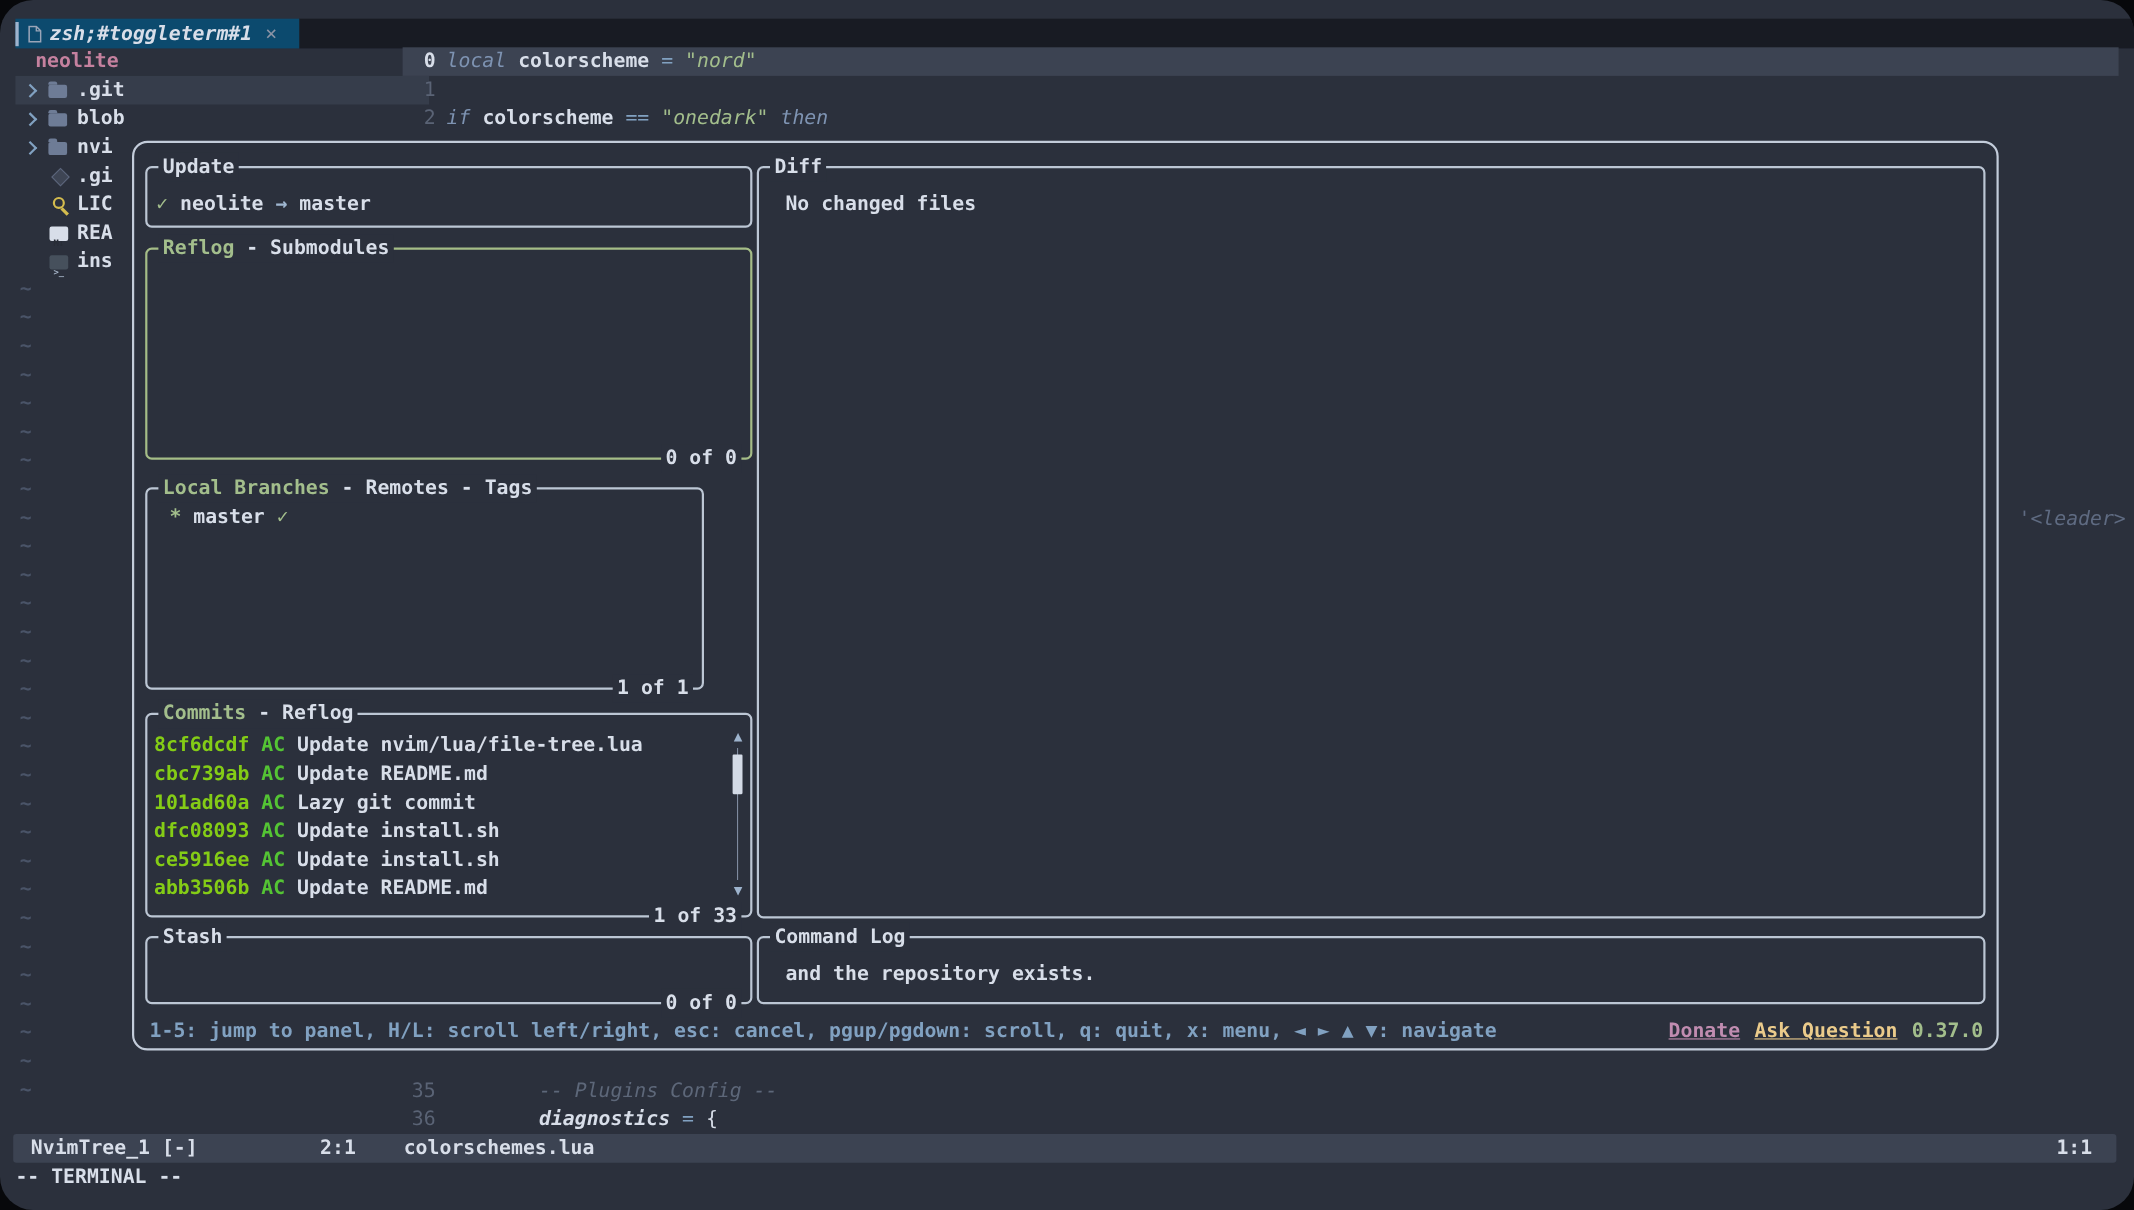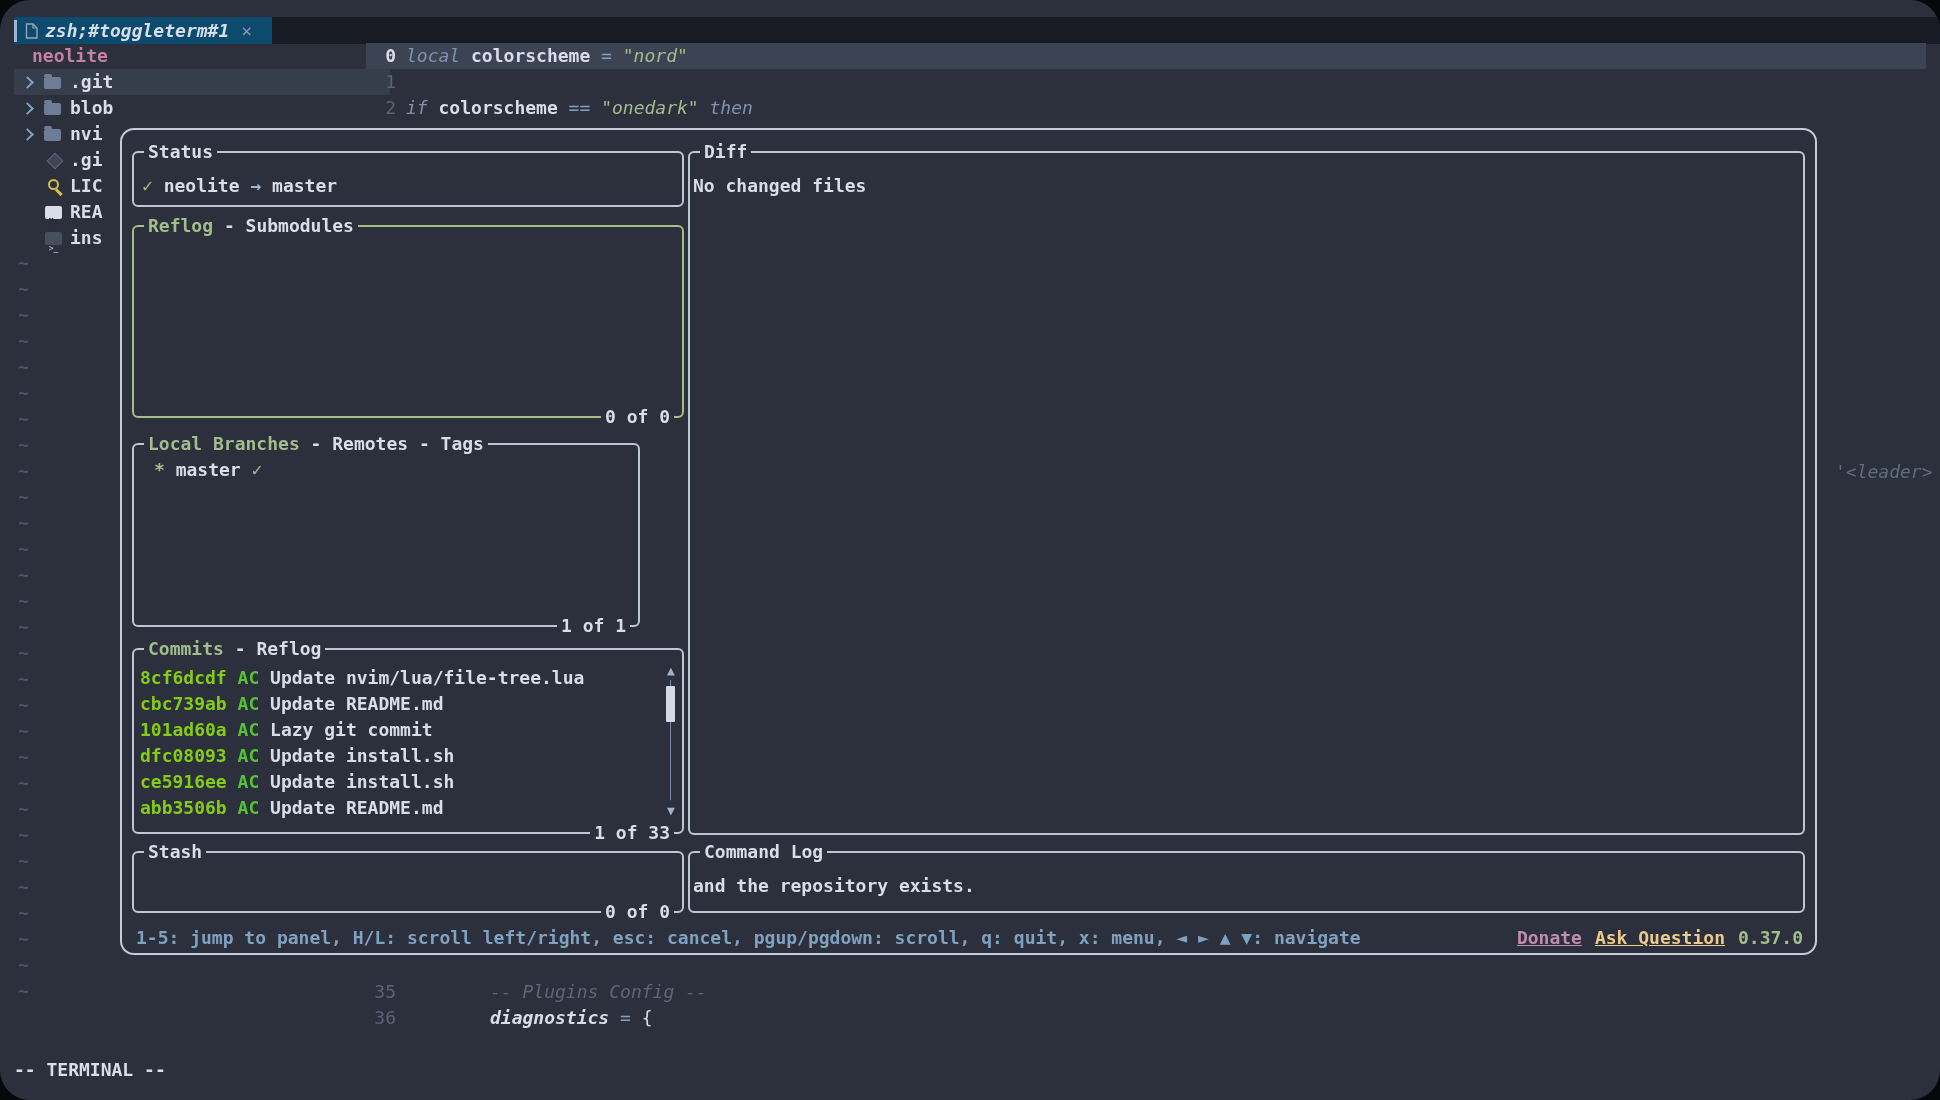--- a/index.html
+++ b/index.html
@@ -73,21 +73,21 @@
   #p-branches{left:10px;top:313px;width:508px;height:184px;}
   #p-branches .pcontent{padding:12px 0 0 20px;}
   #p-commits{left:10px;top:518px;width:552px;height:186px;}
   #commit-rows{padding:15px 0 0 6px;}
   .commit-row{height:26px;white-space:pre;font-weight:700;}
   .c-hash{color:#84cc16;}
   .c-author{color:#54c434;}
   .c-msg{color:#d8dee9;}
   #p-stash{left:10px;top:721px;width:552px;height:62px;}
   #p-diff{left:566px;top:21px;width:1117px;height:684px;}
-  #p-diff .pcontent,#p-cmdlog .pcontent{padding:20px 0 0 3px;}
+  #p-diff .pcontent,#p-cmdlog .pcontent{padding:20px 0 0 24px;}
   #p-cmdlog{left:566px;top:721px;width:1117px;height:62px;}
   #lg-bottom{position:absolute;left:14px;right:12px;top:795px;height:26px;display:flex;justify-content:space-between;align-items:flex-end;}
   .keybinds{color:#81a1c1;font-weight:700;white-space:pre;}
   .lg-links{display:flex;gap:13px;font-weight:700;white-space:pre;}
   .donate{color:#c08cb0;text-decoration:underline;}
   .ask{color:#ebcb8b;text-decoration:underline;}
   .version{color:#a3be8c;}
   .arrow-blue{color:#9fb6d0;}
 
   
@@ -182,26 +182,32 @@
       </div>
 
   <div id="cursorline"></div>
   <div class="eline" style="top:43px"><span class="lnum cur">0</span><span class="kw">local</span> <span class="fg bold">colorscheme</span> <span class="blue">=</span> <span class="str">"nord"</span></div>
   <div class="eline" style="top:69px"><span class="lnum">1</span></div>
   <div class="eline" style="top:95px"><span class="lnum">2</span><span class="kw">if</span> <span class="fg bold">colorscheme</span> <span class="blue">==</span> <span class="str">"onedark"</span> <span class="kw">then</span></div>
   <div id="fragment">'&lt;leader&gt;</div>
   <div class="eline" style="top:979px"><span class="lnum">35</span><span class="indent cm">-- Plugins Config --</span></div>
   <div class="eline" style="top:1005px"><span class="lnum">36</span><span class="indent fg bold ital">diagnostics</span> <span class="blue">=</span> <span class="fg">{</span></div>
 
+  <div id="statusline">
+    <span class="sl-buffer">NvimTree_1 [-]</span>
+    <span class="sl-pos">2:1</span>
+    <span class="sl-file">colorschemes.lua</span>
+    <span class="sl-right">1:1</span>
+  </div>
   <div id="modeline">-- TERMINAL --</div>
 
   <div id="lazygit">
 
     <div class="panel" id="p-status">
-      <div class="ptitle"><span class="fg">Status</span></div>
+      <div class="ptitle"><span class="fg">Update</span></div>
       <div class="pcontent"><span class="green">✓</span> <span class="fg">neolite</span> <span class="arrow-blue">→</span> <span class="fg">master</span></div>
     </div>
 
     <div class="panel focused" id="p-files">
       <div class="ptitle"><span class="green">Reflog</span> <span class="fg">- Submodules</span></div>
       <div class="pcount">0 of 0</div>
     </div>
 
     <div class="panel" id="p-branches">
       <div class="ptitle"><span class="green">Local Branches</span> <span class="fg">- Remotes - Tags</span></div>

